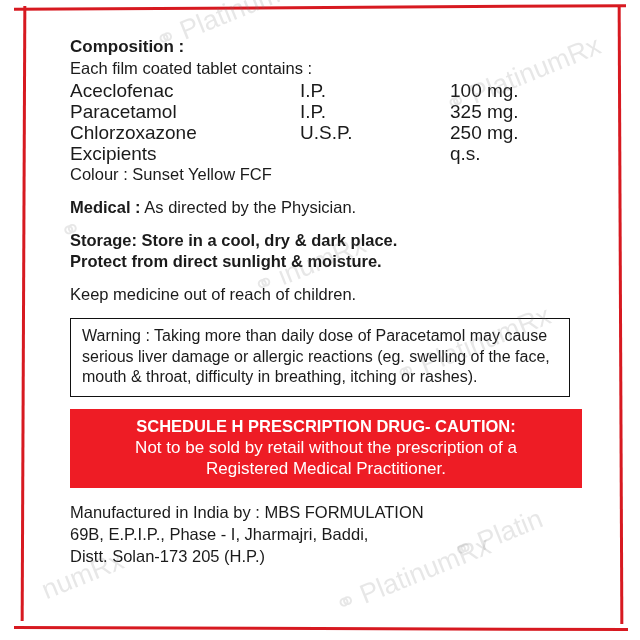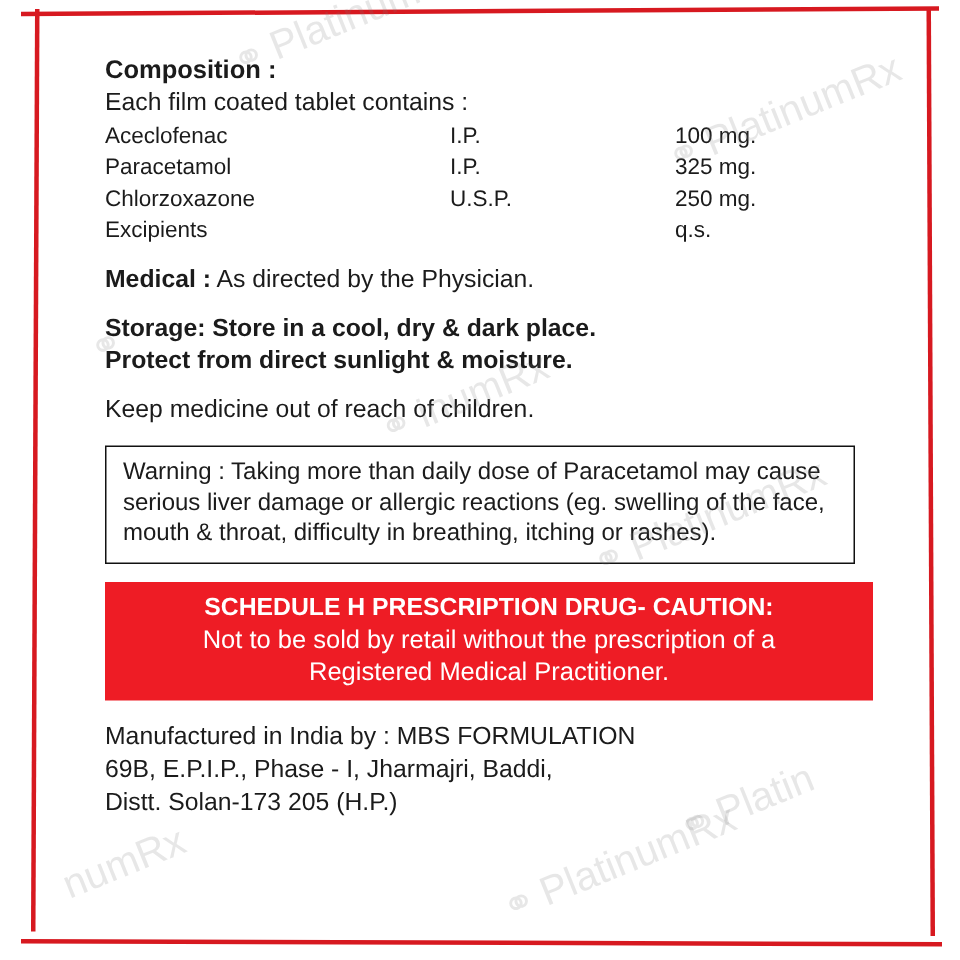--- a/index.html
+++ b/index.html
@@ -80,21 +80,21 @@
     line-height: 22px;
   }
 
   
   .comp-table {
     width: 508px;
     border-collapse: collapse;
     margin-top: 1px;
   }
   .comp-table td {
-    font-size: 15px;
+    font-size: 19px;
     line-height: 21px;
     padding: 0;
     vertical-align: top;
     white-space: nowrap;
   }
   .c-name { width: 230px; }
   .c-std  { width: 150px; }
   .c-qty  { text-align: left; }
 
   .colour-line { margin-top: 0px; }
@@ -196,20 +196,21 @@
         <td class="c-qty">250 mg.</td>
       </tr>
       <tr>
         <td class="c-name">Excipients</td>
         <td class="c-std"></td>
         <td class="c-qty">q.s.</td>
       </tr>
     </tbody>
       </table>
 
+    <div class="line colour-line">Colour : Sunset Yellow FCF</div>
 
     <div class="line dosage"><span class="bold">Medical :</span> <span>As directed by the Physician.</span></div>
 
     <div class="line storage bold">Storage: Store in a cool, dry &amp; dark place.</div>
     <div class="line bold">Protect from direct sunlight &amp; moisture.</div>
 
     <div class="line keep">Keep medicine out of reach of children.</div>
 
     <div class="warn-box">
       <p>Warning : Taking   more than daily dose of Paracetamol may cause serious liver damage or allergic reactions (eg. swelling of the face, mouth &amp; throat, difficulty in breathing, itching or rashes).</p>

